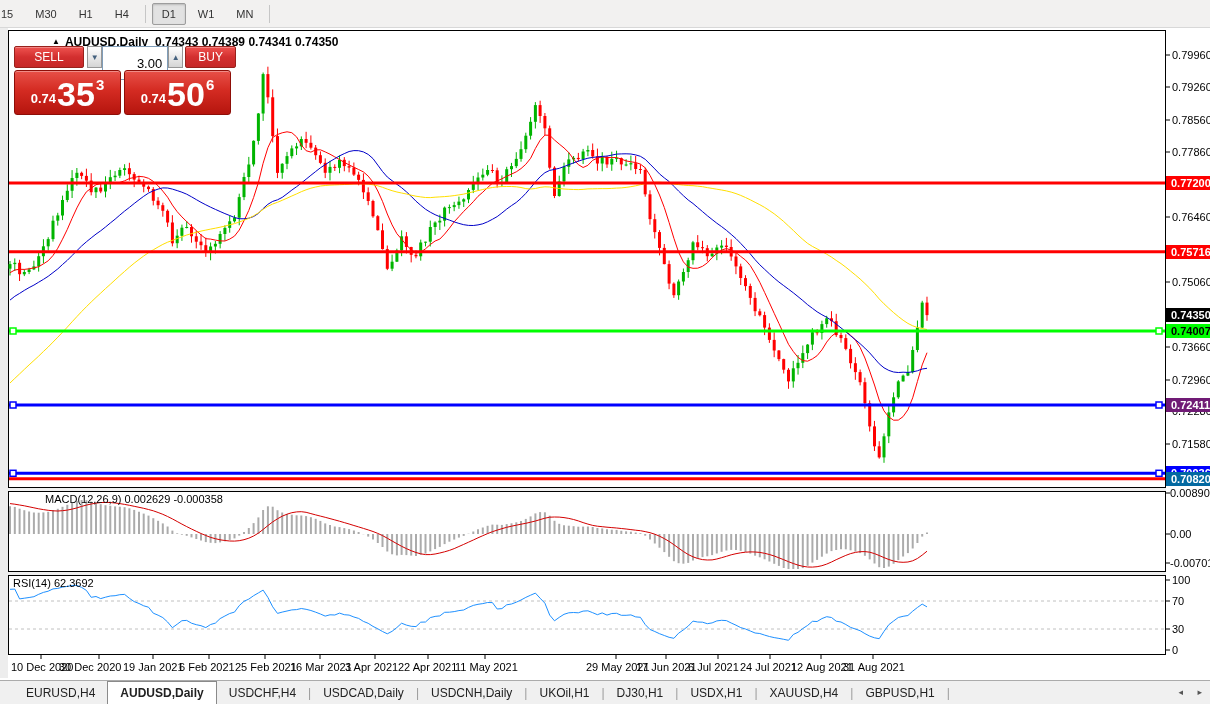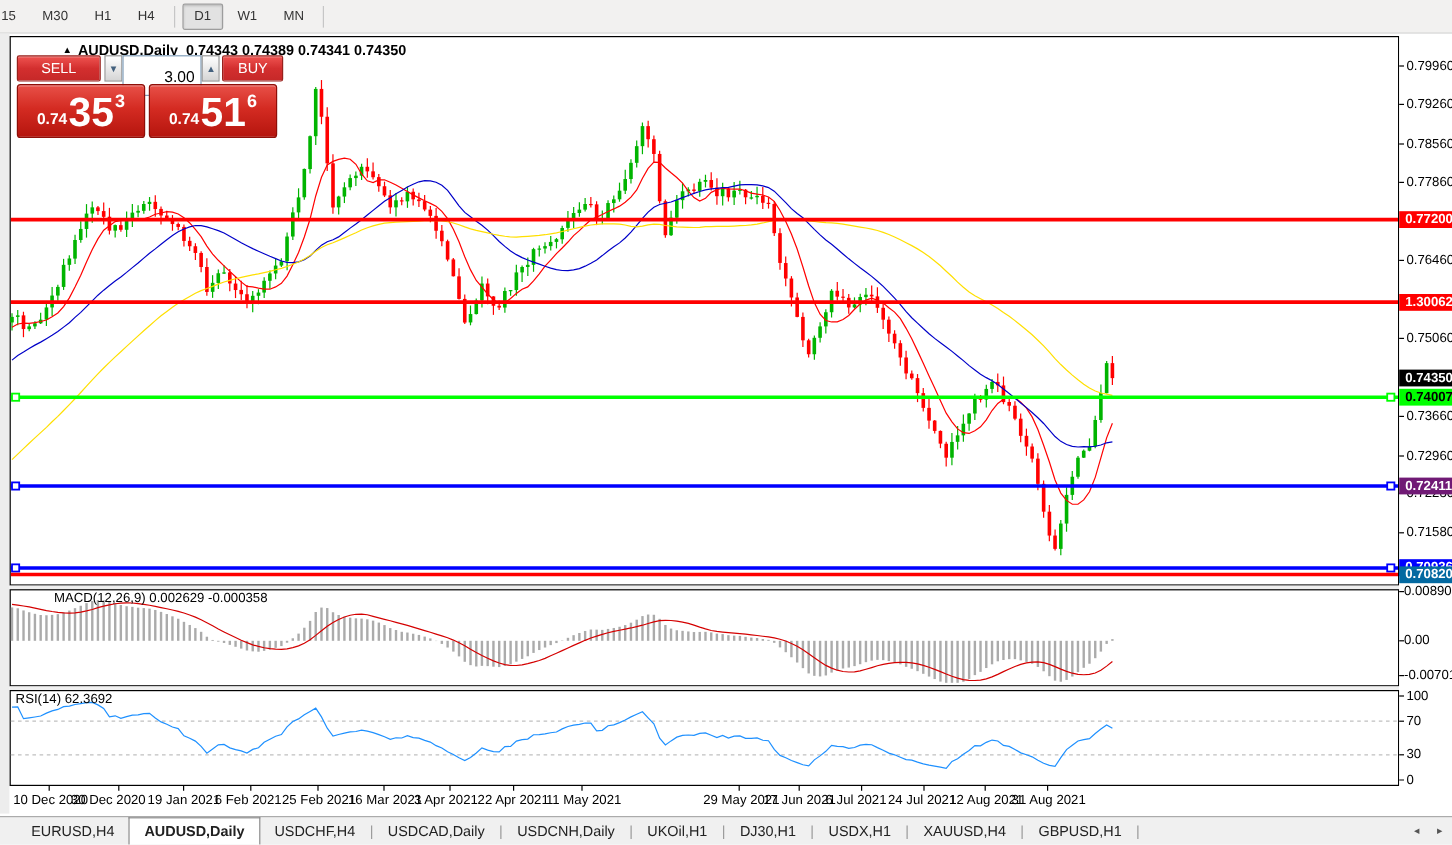--- a/index.html
+++ b/index.html
@@ -707,21 +707,21 @@
       <div class="axlbl" style="left: 1172px; top: 80px;">0.79260</div>
       <div class="axlbl" style="left: 1172px; top: 113px;">0.78560</div>
       <div class="axlbl" style="left: 1172px; top: 145px;">0.77860</div>
       <div class="axlbl" style="left: 1172px; top: 210px;">0.76460</div>
       <div class="axlbl" style="left: 1172px; top: 275px;">0.75060</div>
       <div class="axlbl" style="left: 1172px; top: 340px;">0.73660</div>
       <div class="axlbl" style="left: 1172px; top: 373px;">0.72960</div>
       <div class="axlbl" style="left: 1172px; top: 404px;">0.72280</div>
       <div class="axlbl" style="left: 1172px; top: 437px;">0.71580</div>
       <div class="axlbl axhl" style="left: 1166px; top: 176px; background: rgb(255, 0, 0); color: rgb(255, 255, 255); width: 44px;">0.77200</div>
-      <div class="axlbl axhl" style="left: 1166px; top: 245px; background: rgb(255, 0, 0); color: rgb(255, 255, 255); width: 44px;">1.30062</div>
+      <div class="axlbl axhl" style="left: 1166px; top: 245px; background: rgb(255, 0, 0); color: rgb(255, 255, 255); width: 44px;">0.75716</div>
       <div class="axlbl axhl" style="left: 1166px; top: 308px; background: rgb(0, 0, 0); color: rgb(255, 255, 255); width: 44px;">0.74350</div>
       <div class="axlbl axhl" style="left: 1166px; top: 324px; background: rgb(0, 255, 0); color: rgb(0, 0, 0); width: 44px;">0.74007</div>
       <div class="axlbl axhl" style="left: 1166px; top: 398px; background: #701a75; color: rgb(255, 255, 255); width: 44px;">0.72411</div>
       <div class="axlbl axhl" style="left: 1166px; top: 466px; background: rgb(0, 0, 255); color: rgb(255, 255, 255); width: 44px;">0.70936</div>
       <div class="axlbl axhl" style="left: 1166px; top: 472px; background: #0369a1; color: rgb(255, 255, 255); width: 44px;">0.70820</div>
       <div class="axlbl" style="left: 1170px; top: 486px;">0.008904</div>
       <div class="axlbl" style="left: 1170px; top: 527px;">0.00</div>
       <div class="axlbl" style="left: 1170px; top: 556px;">-0.007013</div>
       <div class="axlbl" style="left: 1172px; top: 573px;">100</div>
       <div class="axlbl" style="left: 1172px; top: 594px;">70</div>
@@ -757,21 +757,21 @@
       <div class="btn-red" id="buy-btn">BUY</div>
     </div>
     <div class="row2">
       <div class="tile">
         <span class="pfx">0.74</span>
         <span class="big">35</span>
         <span class="sup">3</span>
       </div>
       <div class="tile">
         <span class="pfx">0.74</span>
-        <span class="big">51</span>
+        <span class="big">50</span>
         <span class="sup">6</span>
       </div>
     </div>
   </div>
 
   <div class="indlbl" style="left:13px;top:493px;padding-left:32px;">MACD(12,26,9) 0.002629 -0.000358</div>
   <div class="indlbl" style="left:13px;top:577px;">RSI(14) 62.3692</div>
 
   <div id="tabbar">
       <div class="tab" style="margin-left: 14px;">EURUSD,H4</div>

